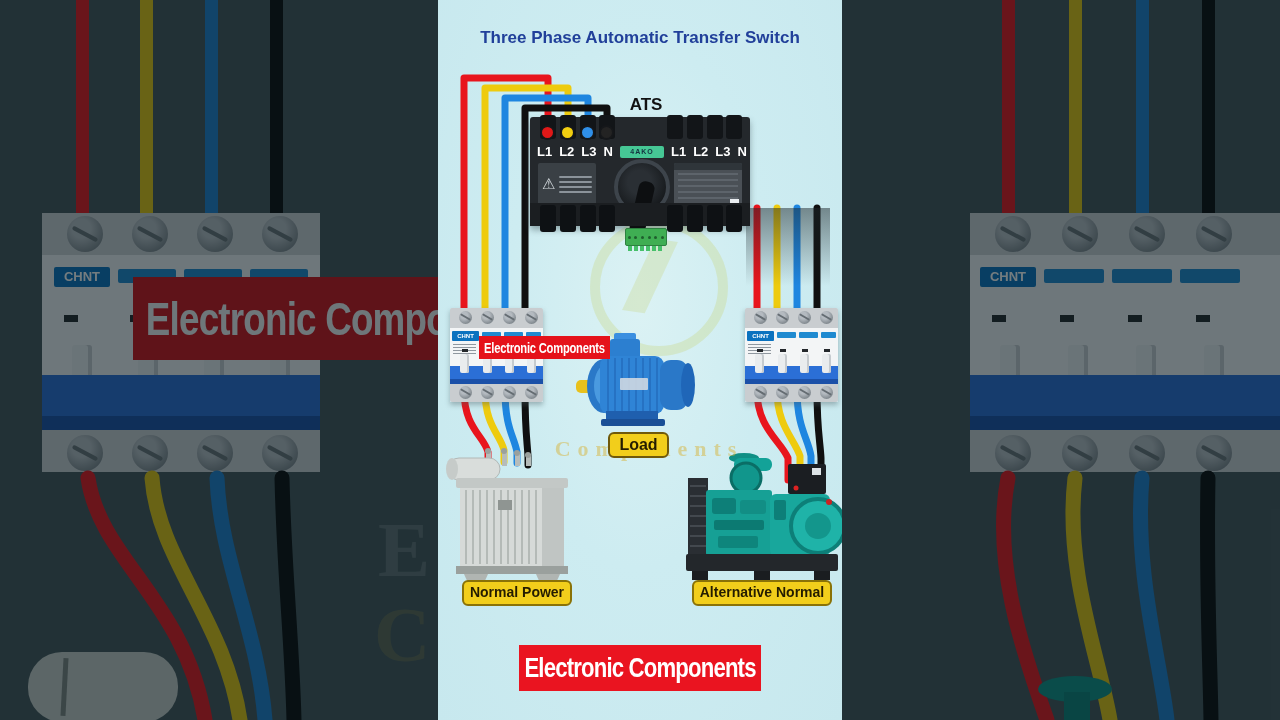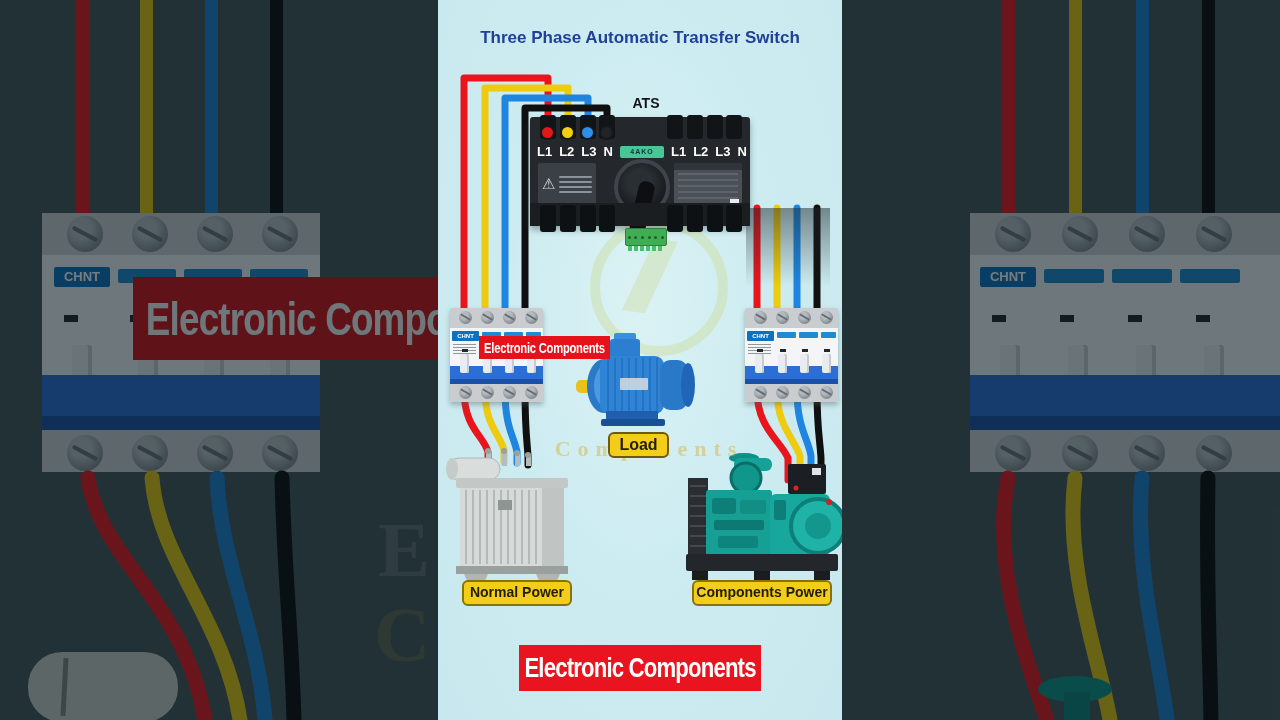--- a/index.html
+++ b/index.html
@@ -18,21 +18,21 @@
   .bg-lever{position:absolute;width:20px;height:52px;background:#e9ecee;border-radius:3px;box-shadow:inset -4px 0 0 #c6cbcf;}
   .bg-band{position:absolute;background:#2b6fd6;box-shadow:inset 0 -14px 0 #1b50a8;}
   .bg-mark{position:absolute;width:14px;height:7px;background:#23272b;}
   .bg-banner{position:absolute;background:#cf1118;overflow:hidden;display:flex;align-items:center;z-index:8;}
   .bg-banner span{white-space:nowrap;color:#f2f3f4;font-weight:bold;font-size:46px;transform:scaleX(0.8);transform-origin:left center;padding-left:16px;letter-spacing:-1px;}
   .bg-letter{position:absolute;font-family:"Liberation Serif",serif;font-weight:bold;font-size:78px;}
   
   .panel{position:absolute;left:438px;top:0;width:404px;height:720px;overflow:hidden;
          background:radial-gradient(ellipse at 50% 42%,#dbf2f4 0%,#cdecf1 45%,#c7e8ee 100%);}
   .title{position:absolute;left:0;top:28px;width:100%;text-align:center;color:#21409a;font-weight:bold;font-size:17px;z-index:6;}
-  .ats-label{position:absolute;left:186px;top:95px;width:44px;text-align:center;color:#121212;font-weight:bold;font-size:14px;z-index:6;}
+  .ats-label{position:absolute;left:186px;top:95px;width:44px;text-align:center;color:#121212;font-weight:bold;font-size:17px;z-index:6;}
   .wires{position:absolute;inset:0;z-index:1;}
   .wire{fill:none;stroke-linecap:round;stroke-linejoin:round;stroke-width:7;}
   
   .wm-circle{position:absolute;left:152px;top:218px;width:118px;height:118px;border-radius:50%;border:10px solid rgba(203,219,150,0.42);z-index:0;}
   .wm-bolt{position:absolute;left:200px;top:240px;width:24px;height:72px;background:rgba(203,219,150,0.38);transform:skewX(-18deg) rotate(8deg);z-index:0;}
   .wm-text1{position:absolute;left:96px;top:414px;width:220px;text-align:center;font-family:"Liberation Serif",serif;font-weight:bold;font-size:25px;letter-spacing:2px;color:rgba(120,132,142,0.45);z-index:3;}
   .wm-text2{position:absolute;left:86px;top:436px;width:250px;text-align:center;font-family:"Liberation Serif",serif;font-weight:bold;font-size:22px;letter-spacing:7px;color:rgba(216,178,52,0.48);z-index:3;}
   
   .ats{position:absolute;left:92px;top:117px;width:220px;height:109px;background:#24282c;border-radius:3px;z-index:2;box-shadow:0 4px 6px rgba(60,80,85,0.45);}
   .lug{position:absolute;width:16px;height:24px;background:#121518;border-radius:3px;}
@@ -428,21 +428,21 @@
       <rect x="2" y="104" width="152" height="17" rx="2" fill="#23272b"></rect>
       <rect x="8" y="121" width="16" height="9" fill="#1a1d20"></rect>
       <rect x="70" y="121" width="16" height="9" fill="#1a1d20"></rect>
       <rect x="130" y="121" width="16" height="9" fill="#1a1d20"></rect>
     </svg>
 
     <div class="wm-text2">Components</div>
 
     <div class="badge loadbadge">Load</div>
     <div class="badge" style="left:24px;top:580px;width:110px;height:26px;font-size:14px;line-height:21px;">Normal Power</div>
-    <div class="badge" style="left:254px;top:580px;width:140px;height:26px;font-size:14px;line-height:21px;">Components Power</div>
+    <div class="badge" style="left:254px;top:580px;width:140px;height:26px;font-size:14px;line-height:21px;">Alternative Normal</div>
 
     <div class="banner-sm">
       <span>Electronic Components</span>
     </div>
     <div class="banner-bot">
       <span>Electronic Components</span>
     </div>
 
   </div>
 </div>

